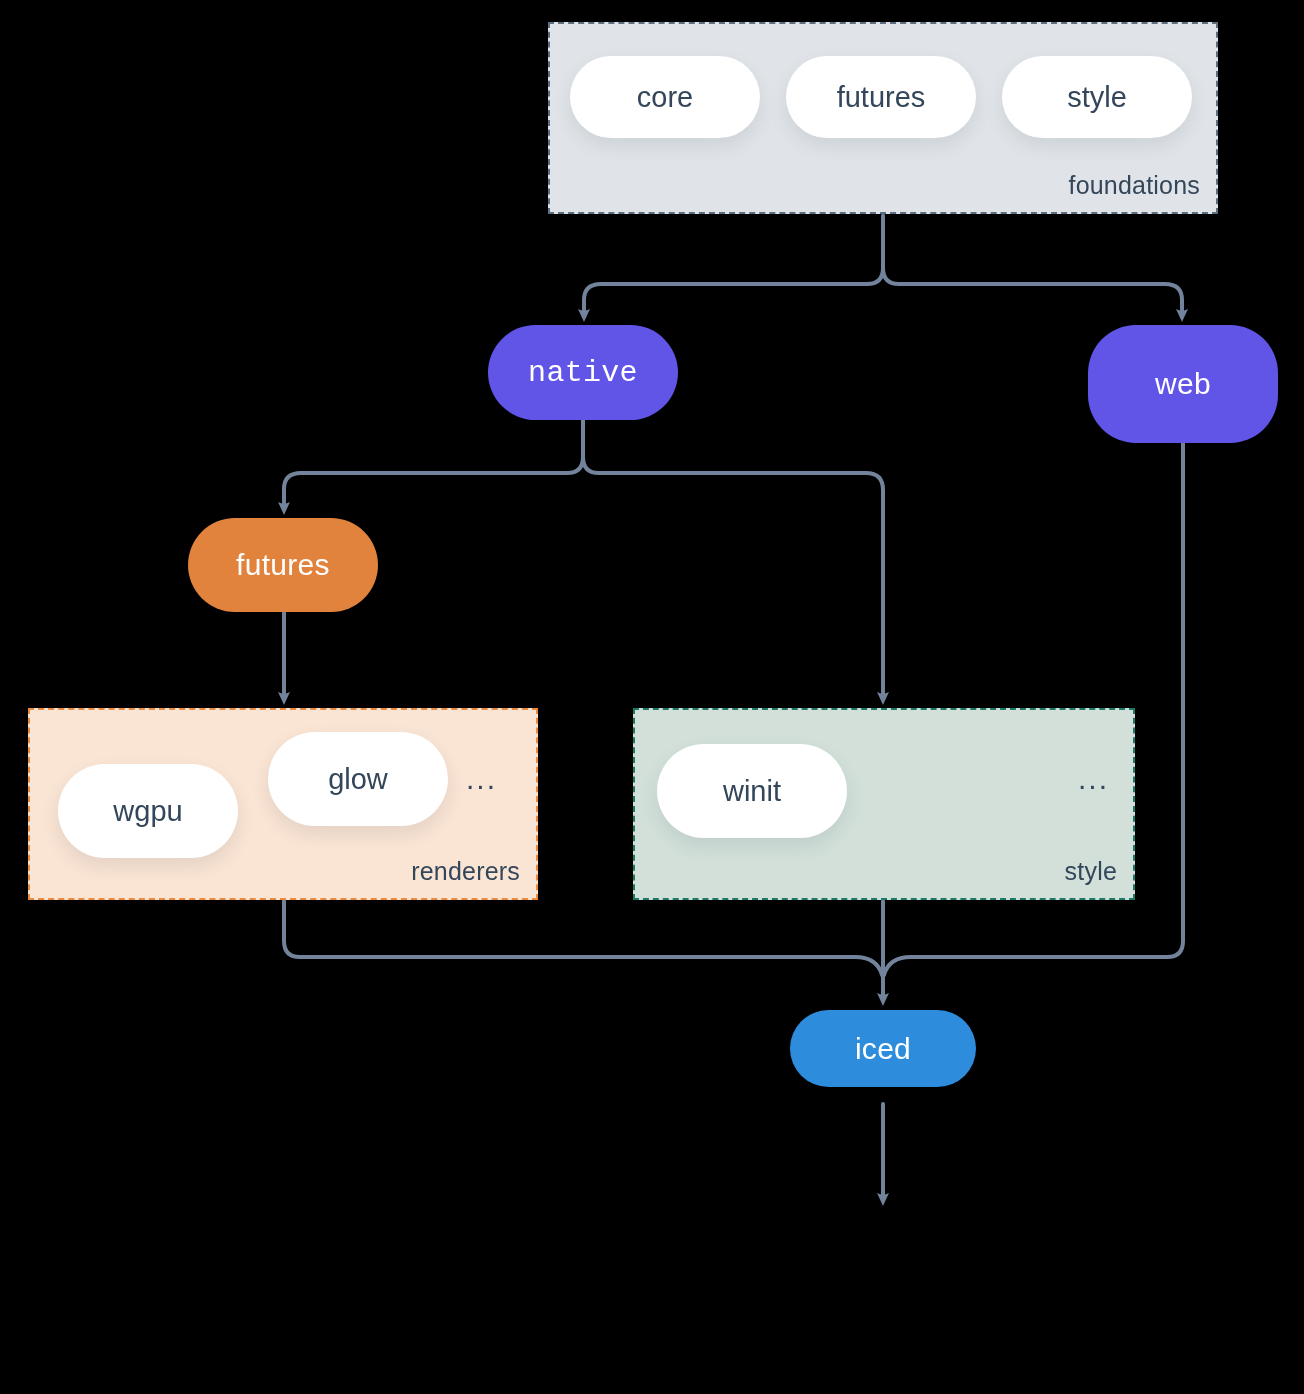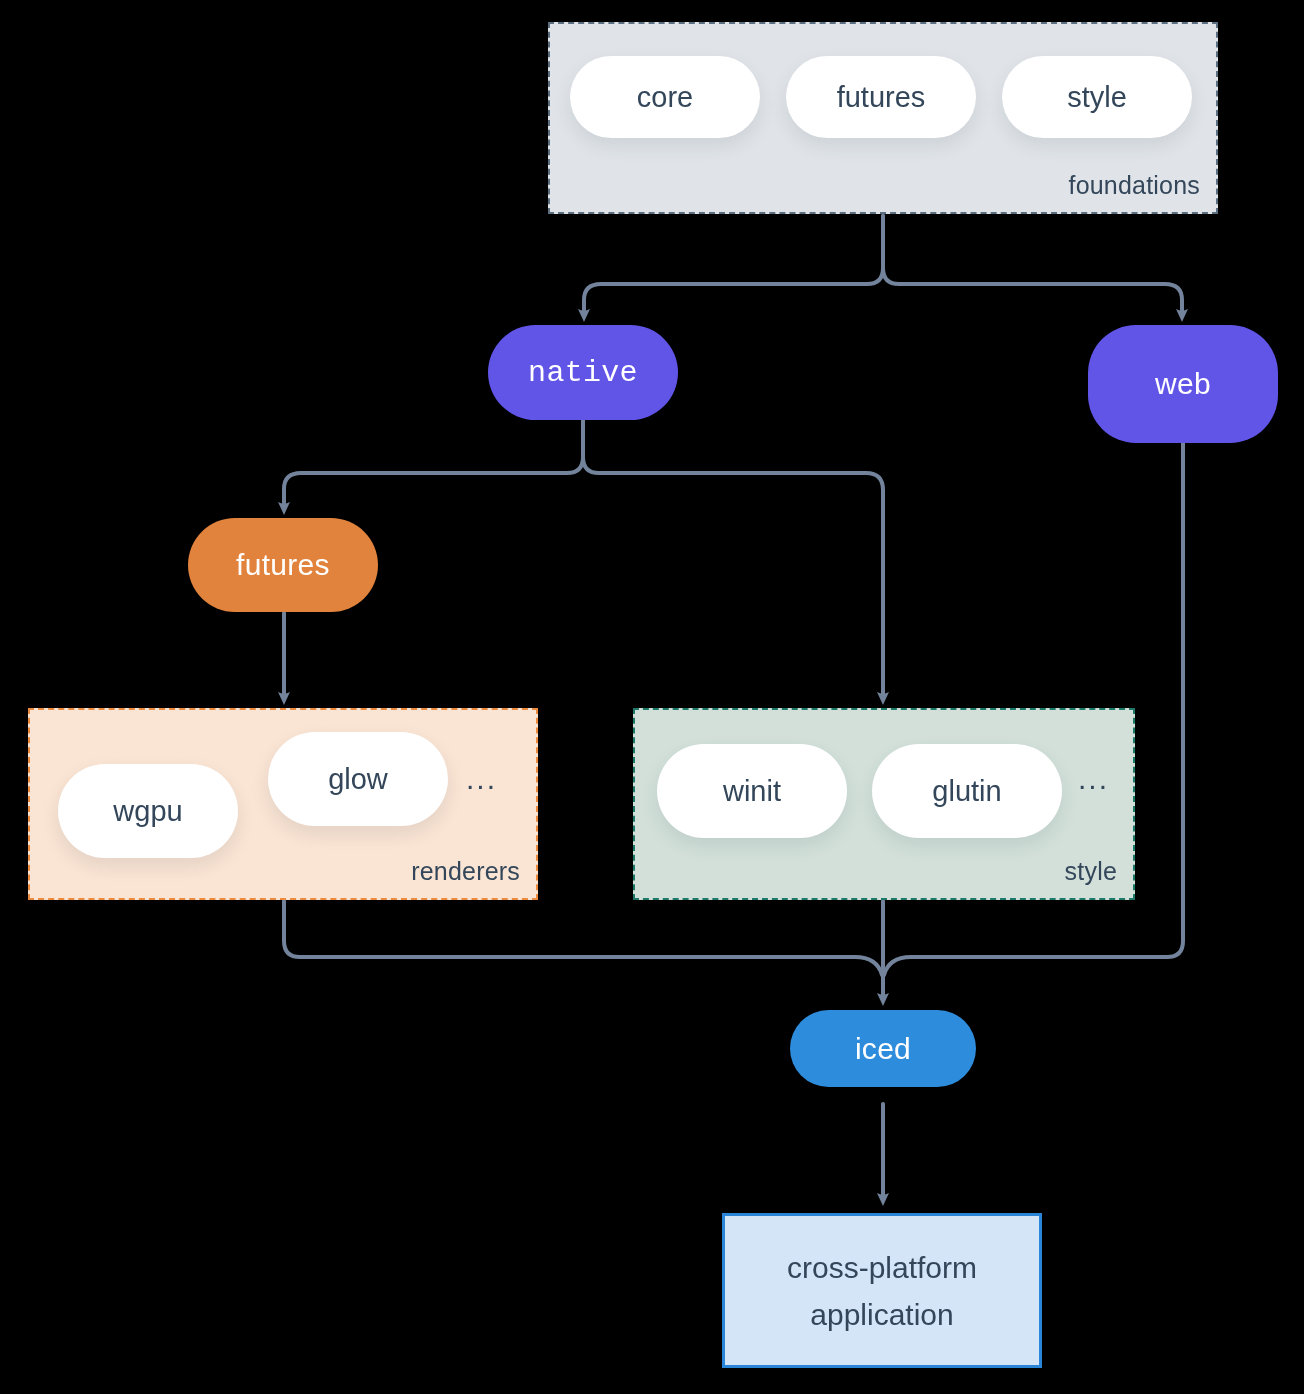--- a/index.html
+++ b/index.html
@@ -114,23 +114,18 @@
     <span class="group-label">renderers</span>
   </div>
   <div class="pill pill-white r-pill p0">wgpu</div>
   <div class="pill pill-white r-pill p1">glow</div>
   <div class="ellipsis renderers">...</div>
 
   <div class="group g-shells">
     <span class="group-label">style</span>
   </div>
   <div class="pill pill-white s-pill p0">winit</div>
-  <div class="pill pill-white s-pill p1">glutin</div>
   <div class="ellipsis shells">...</div>
 
   <div class="node n-iced">iced</div>
 
-  <div class="app-box">
-    <span>cross-platform</span>
-    <span>application</span>
-  </div>
 
 </div>
 
 </body></html>

